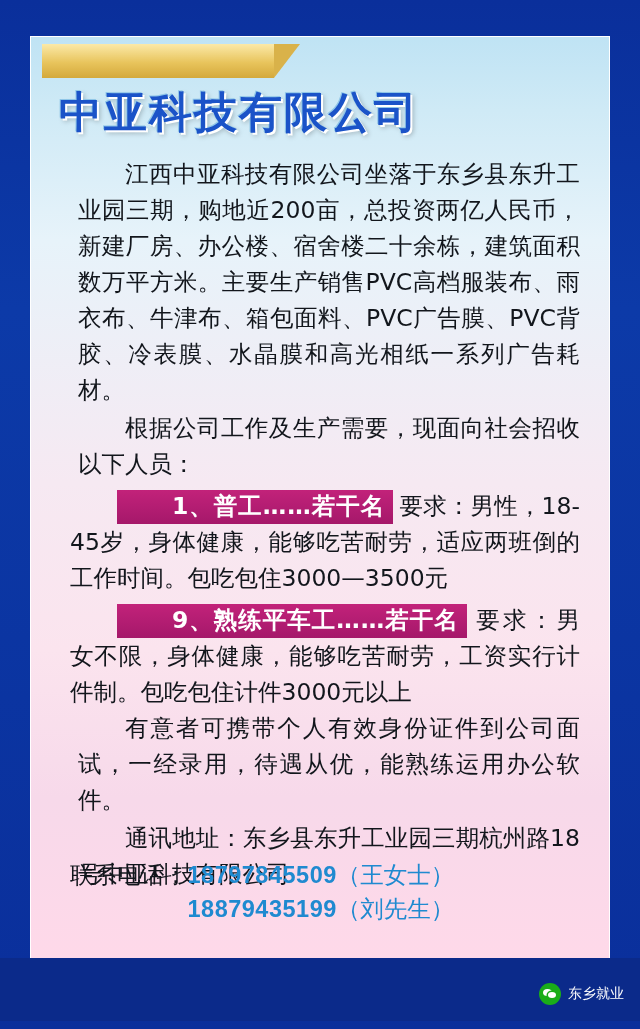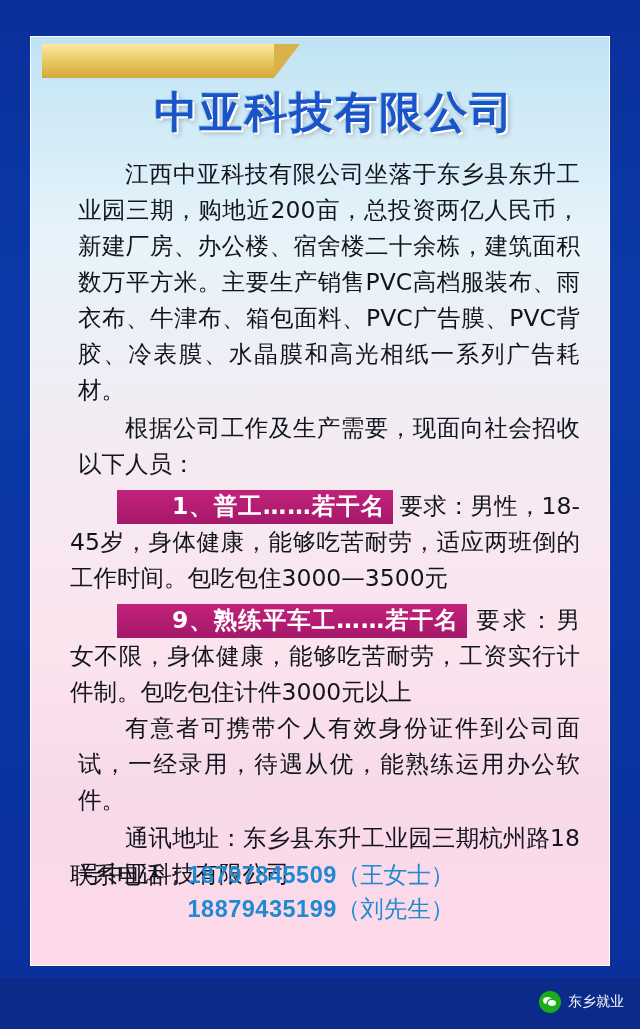--- a/index.html
+++ b/index.html
@@ -54,21 +54,20 @@
     width: 0;
     height: 0;
     border-top: 34px solid #d9b24a;
     border-right: 26px solid transparent;
   }
   .title {
     position: absolute;
     left: 0;
     right: 0;
     top: 48px;
-    text-align: center;
     font-family: "DejaVu Serif", "Liberation Serif", serif;
     font-weight: bold;
     font-size: 43px;
     letter-spacing: 2px;
     color: #1b53c8;
     text-shadow:
        2px 2px 0 #ffffff,
       -1px -1px 0 #8fc6e8,
        3px 3px 5px rgba(0,0,0,0.25);
     padding-left: 29px;
@@ -135,22 +134,22 @@
   }
   .phone-indent {
     display: inline-block;
     width: 5em;
   }
   
   .footer {
     position: absolute;
     left: 0;
     right: 0;
-    bottom: 0;
-    height: 51px;
+    bottom: 8px;
+    height: 63px;
     background: #0b2a8a;
   }
   .account {
     position: absolute;
     right: 16px;
     bottom: 16px;
     display: flex;
     align-items: center;
     gap: 7px;
     color: #ffffff;

